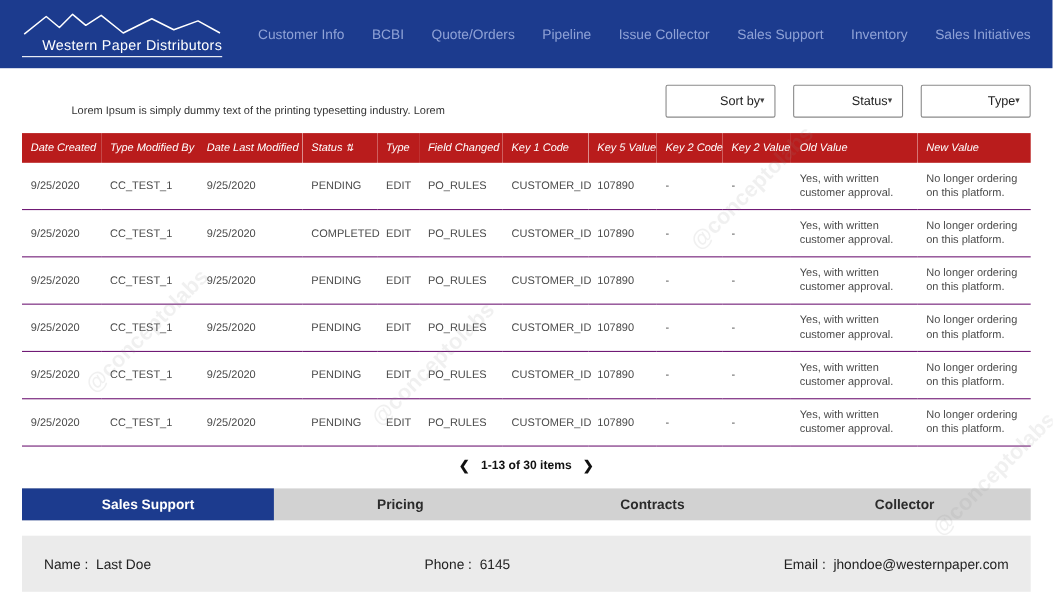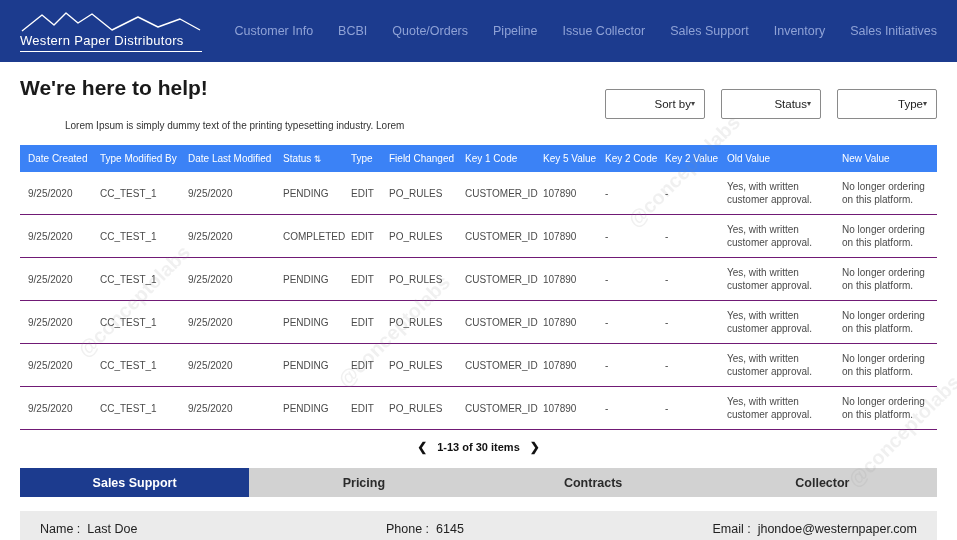--- a/index.html
+++ b/index.html
@@ -2,60 +2,60 @@
 <html><head>
 <meta charset="utf-8">
 <style>
   * { margin:0; padding:0; box-sizing:border-box; }
   body { background:#fff; font-family:"Liberation Sans", sans-serif; }
   .page { position:relative; width:957px; height:540px; background:#fff; overflow:hidden; }
 
   
   .navbar { height:62px; background:#1c3b8e; display:flex; align-items:center;
             justify-content:space-between; padding:0 20px; }
-  .logo { display:flex; flex-direction:column; align-items:flex-start; color:#fff; }
+  .logo { display:flex; flex-direction:column; align-items:flex-end; color:#fff; }
   .logo svg { display:block; }
   .logo-text { font-size:13px; letter-spacing:.3px; margin-top:1px; white-space:nowrap; }
   .logo-underline { width:182px; height:1px; background:#fff; margin-top:3px; }
   .nav-items { display:flex; gap:25px; }
   .nav-link { color:#8fa2d6; font-size:12.5px; text-decoration:none; white-space:nowrap; cursor:pointer; }
 
   
   .hero { display:flex; justify-content:space-between; align-items:center; padding:14px 20px 10px; }
   .hero-title { font-size:21px; font-weight:bold; color:#1a1a1a; }
   .hero-subtitle { font-size:10px; color:#333; margin-top:20px;padding-left:45px; }
   .filters { display:flex; gap:16px; }
   .filter { width:100px; height:30px; border:1px solid #8a8a8a; border-radius:2px; background:#fff;
             display:flex; align-items:center; justify-content:flex-end; padding:0 9px;
             font-size:11.5px; color:#222; cursor:pointer; }
   .caret { font-size:8px; color:#444; }
 
   
   .table-wrap { margin:4px 20px 0; }
   table { width:100%; border-collapse:collapse; table-layout:fixed; }
-  thead tr { background:#3b82f6; }
+  thead tr { background:#b91c1c;font-style:italic; }
   th { color:#fff; font-size:10px; font-weight:normal; text-align:left; padding:8px 8px; white-space:nowrap; overflow:hidden; }
   td { font-size:10px; color:#4a4a4a; padding:8px 8px; line-height:1.3; vertical-align:middle; }
   tbody tr { border-bottom:1px solid #701a75; height:39px; }
   .sort-icon { font-size:9px; color:#fff; }
 
   
   .pagination { display:flex; justify-content:center; align-items:center; gap:10px;
                 margin-top:10px; font-size:11px; color:#111; }
   .page-arrow { font-size:12px; font-weight:bold; color:#111; cursor:pointer; }
   .page-label { font-weight:600; }
 
   
   .tabs-bar { margin:14px 20px 0; display:flex; height:29px; background:#d2d2d2; }
   .tab { flex:1; display:flex; align-items:center; justify-content:center; font-size:12.5px;
          color:#2b2b2b; font-weight:600; cursor:pointer; }
   .tab.active { background:#1c3b8e; color:#fff; font-weight:bold; }
 
   
-  .contact { margin:14px 20px 0; background:#ebebeb; height:35px; display:flex;
+  .contact { margin:14px 20px 0; background:#ebebeb; height:51px; display:flex;
              align-items:center; justify-content:space-between; padding:0 20px;
              font-size:12.5px; color:#222; }
   .contact .group { display:flex; align-items:center; gap:7px; }
 
   
   .wm { position:absolute; font-size:20px; font-weight:bold; color:#8a8a8a; opacity:.12;
         transform:rotate(-45deg); pointer-events:none; white-space:nowrap; }
 </style>
 </head>
 <body>
@@ -79,21 +79,20 @@
         <a class="nav-link">Pipeline</a>
         <a class="nav-link">Issue Collector</a>
         <a class="nav-link">Sales Support</a>
         <a class="nav-link">Inventory</a>
         <a class="nav-link">Sales Initiatives</a>
       </nav>
   </header>
 
   <section class="hero">
     <div>
-      <div class="hero-title">We're here to help!</div>
       <div class="hero-subtitle">Lorem Ipsum is simply dummy text of the printing typesetting industry. Lorem</div>
     </div>
     <div class="filters">
       <div class="filter">
         <span>Sort by</span>
         <span class="caret">▾</span>
       </div>
       <div class="filter">
         <span>Status</span>
         <span class="caret">▾</span>

